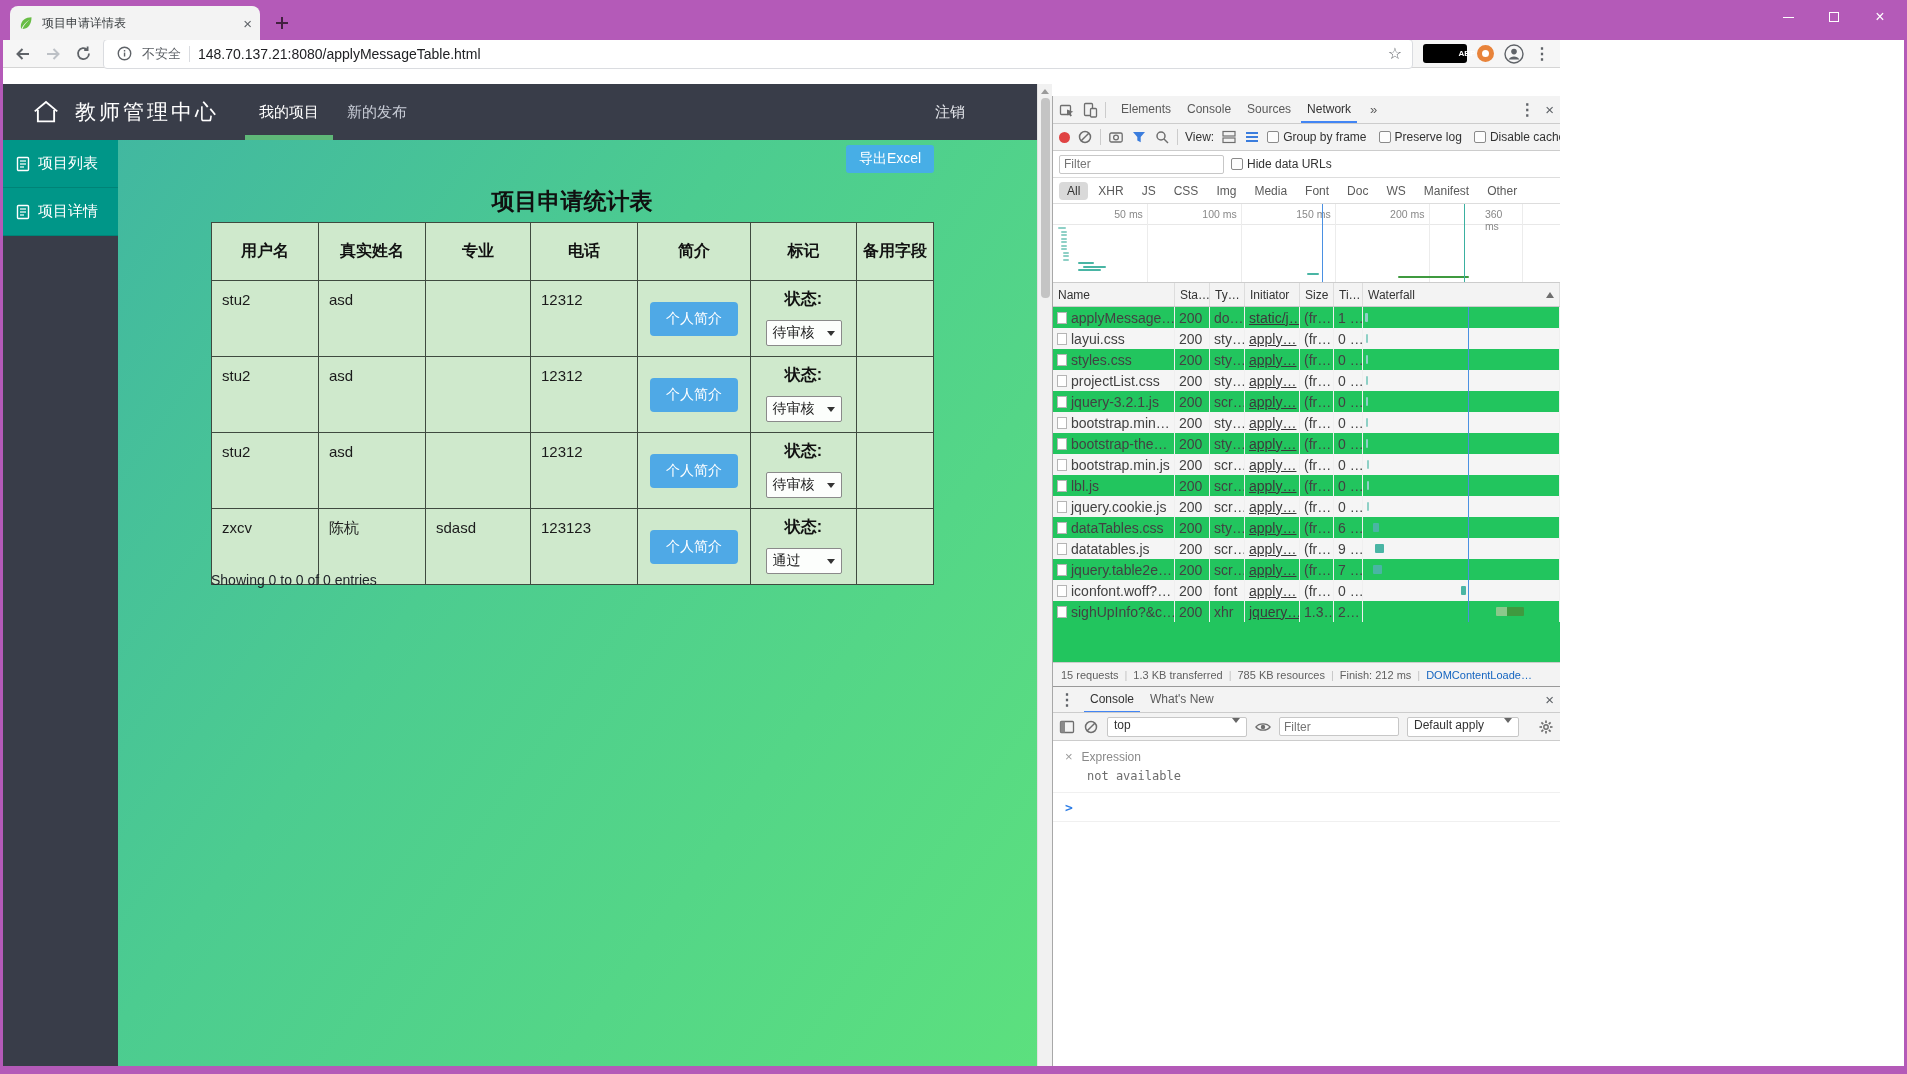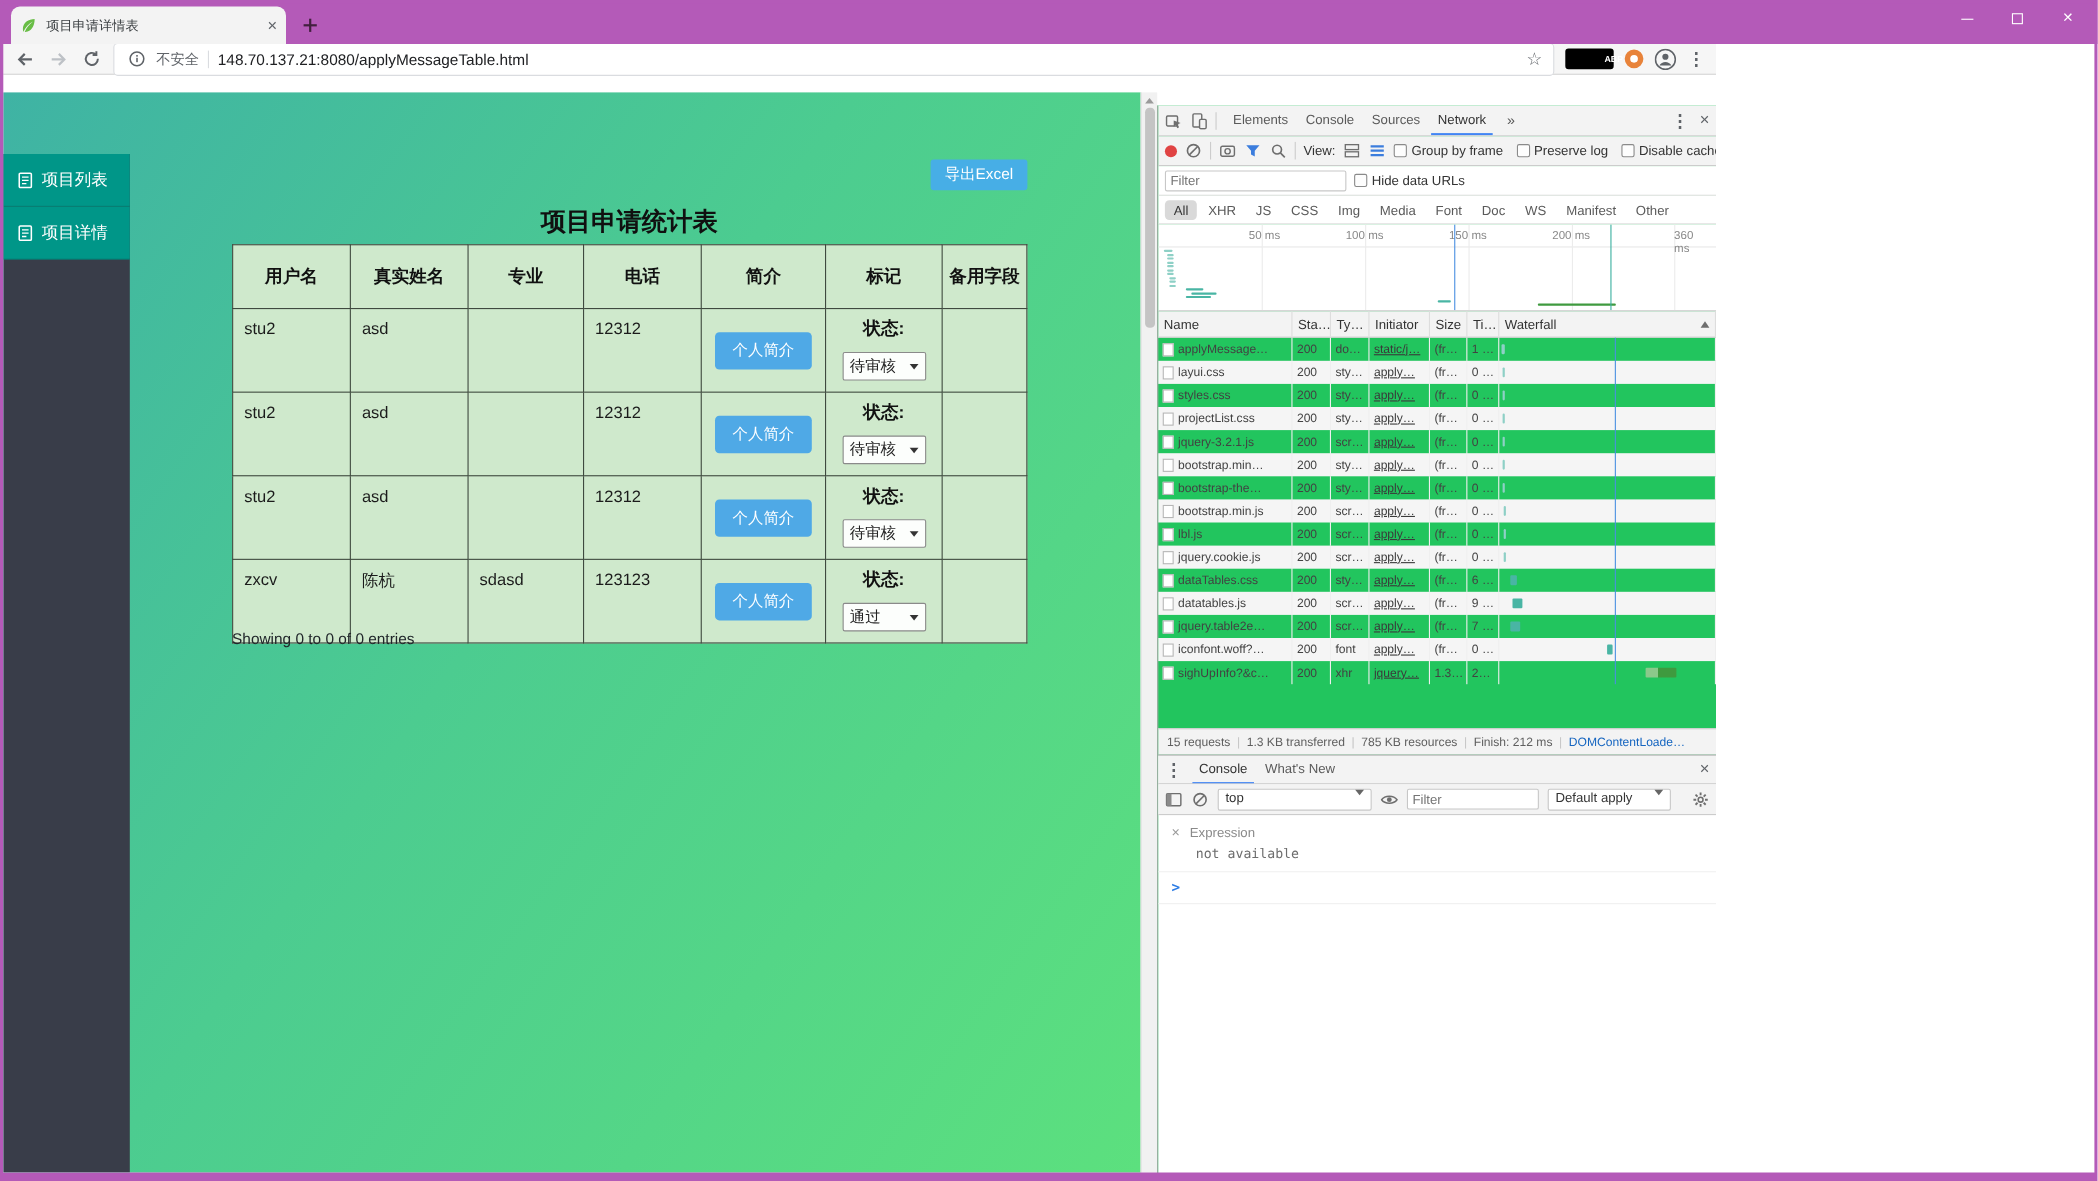--- a/index.html
+++ b/index.html
@@ -104,34 +104,34 @@
   .net-filter { height:27px; background:#fff; border-bottom:1px solid #ddd; }
   .flt-input { width:165px; height:19px; border:1px solid #c7c7c7; border-radius:2px; font-size:12px; padding:1px 4px;
                font-family:inherit; color:#333; }
   .net-pills { height:26px; background:#fff; border-bottom:1px solid #ddd; gap:2px; color:#5a5a5a; }
   .pill { padding:2px 8px; border-radius:4px; }
   .pill.active { background:#d9d9d9; color:#333; }
 
   .ruler { position:relative; height:79px; background:#fff; border-bottom:1px solid #ccc; overflow:hidden; }
   .ruler-sep { position:absolute; left:0; right:0; top:20px; height:1px; background:#e8e8e8; }
   .tickline { position:absolute; top:0; bottom:0; width:1px; background:#ececec; }
-  .ticklabel { position:absolute; top:4px; font-size:10.5px; color:#888; transform:translateX(-100%); padding-right:4px;margin-left:21px; }
+  .ticklabel { position:absolute; top:4px; font-size:10.5px; color:#888; transform:translateX(-100%); padding-right:4px; }
   .ov-bar { position:absolute; height:2px; border-radius:1px; }
   .ov-line { position:absolute; top:0; bottom:0; width:1px; }
 
   .net-header { display:flex; height:24px; background:#f3f3f3; border-bottom:1px solid #ccc; align-items:stretch; }
   .net-header > div { border-right:1px solid #ddd; padding:5px 4px 0 5px; font-size:12px; color:#333;
                       overflow:hidden; white-space:nowrap; }
   .c-name{width:122px;flex:none}.c-status{width:35px;flex:none}.c-type{width:35px;flex:none}
   .c-init{width:55px;flex:none}.c-size{width:34px;flex:none}.c-time{width:29px;flex:none}
   .c-wf{flex:1; position:relative;}
   .sort-tri { position:absolute; right:5px; top:9px; width:0; height:0;
               border-left:4px solid transparent; border-right:4px solid transparent; border-bottom:6px solid #6e6e6e; }
   .net-rows { position:relative; }
-  .net-row { display:flex; height:21px; align-items:center; font-size:11px; color:#424242; }
+  .net-row { display:flex; height:21px; align-items:center; font-size:14px; color:#424242; }
   .net-row:nth-child(even) { background:#f5f5f5; }
   .net-row > div { border-right:1px solid #efefef; height:100%; display:flex; align-items:center;
                    padding:0 4px; overflow:hidden; white-space:nowrap; }
   .file-ic { width:10px; height:12px; border:1px solid #b5b5b5; background:#fff; flex:none; margin-right:4px; }
   .init-link { text-decoration:underline; color:#3a3a3a; }
   .wf-bar { position:absolute; top:6px; height:9px; border-radius:1px; }
   .dcl-line { position:absolute; top:0; bottom:0; width:1px; background:#4a90e2; left:415px; }
 
   .net-summary { position:absolute; left:0; right:0; bottom:392px; height:24px; background:#f3f3f3;
                  border-top:1px solid #ccc; display:flex; align-items:center; padding:0 8px; font-size:11px;
@@ -224,20 +224,34 @@
     <svg width="20" height="20" viewBox="0 0 20 20">
         <circle cx="10" cy="10" r="9" fill="none" stroke="#5f6368" stroke-width="1.4"></circle>
         <circle cx="10" cy="7.6" r="2.8" fill="#5f6368"></circle>
         <path d="M4.5 15.5 A6.5 6.5 0 0 1 15.5 15.5 Z" fill="#5f6368"></path>
       </svg>
   </span>
   <span class="kebab">⋮</span>
 </div>
 
 <div class="page">
+  <div class="navbar">
+    <span class="home-ic">
+      <svg width="30" height="30" viewBox="0 0 24 24" fill="none" stroke="#fff" stroke-width="1.5">
+          <path d="M3 11.5 L12 4 L21 11.5"></path>
+          <path d="M5.5 10.3 V19.5 H18.5 V10.3"></path>
+        </svg>
+    </span>
+    <span class="brand">教师管理中心</span>
+    <div class="nav-items" id="nav-items">
+        <div class="nav-item active">我的项目</div>
+        <div class="nav-item">新的发布</div>
+      </div>
+    <span class="logout">注销</span>
+  </div>
   <div class="page-body">
     <div class="sidebar">
       <div id="side-items">
           <div class="side-item">
             <span class="side-ic"><svg width="14" height="16" viewBox="0 0 14 16">
                 <rect x="1.5" y="1.5" width="11" height="13" rx="1" fill="none" stroke="#fff" stroke-width="1.4"></rect>
                 <line x1="4" y1="5" x2="10" y2="5" stroke="#fff" stroke-width="1.2"></line>
                 <line x1="4" y1="8" x2="10" y2="8" stroke="#fff" stroke-width="1.2"></line>
                 <line x1="4" y1="11" x2="8" y2="11" stroke="#fff" stroke-width="1.2"></line>
               </svg></span>

